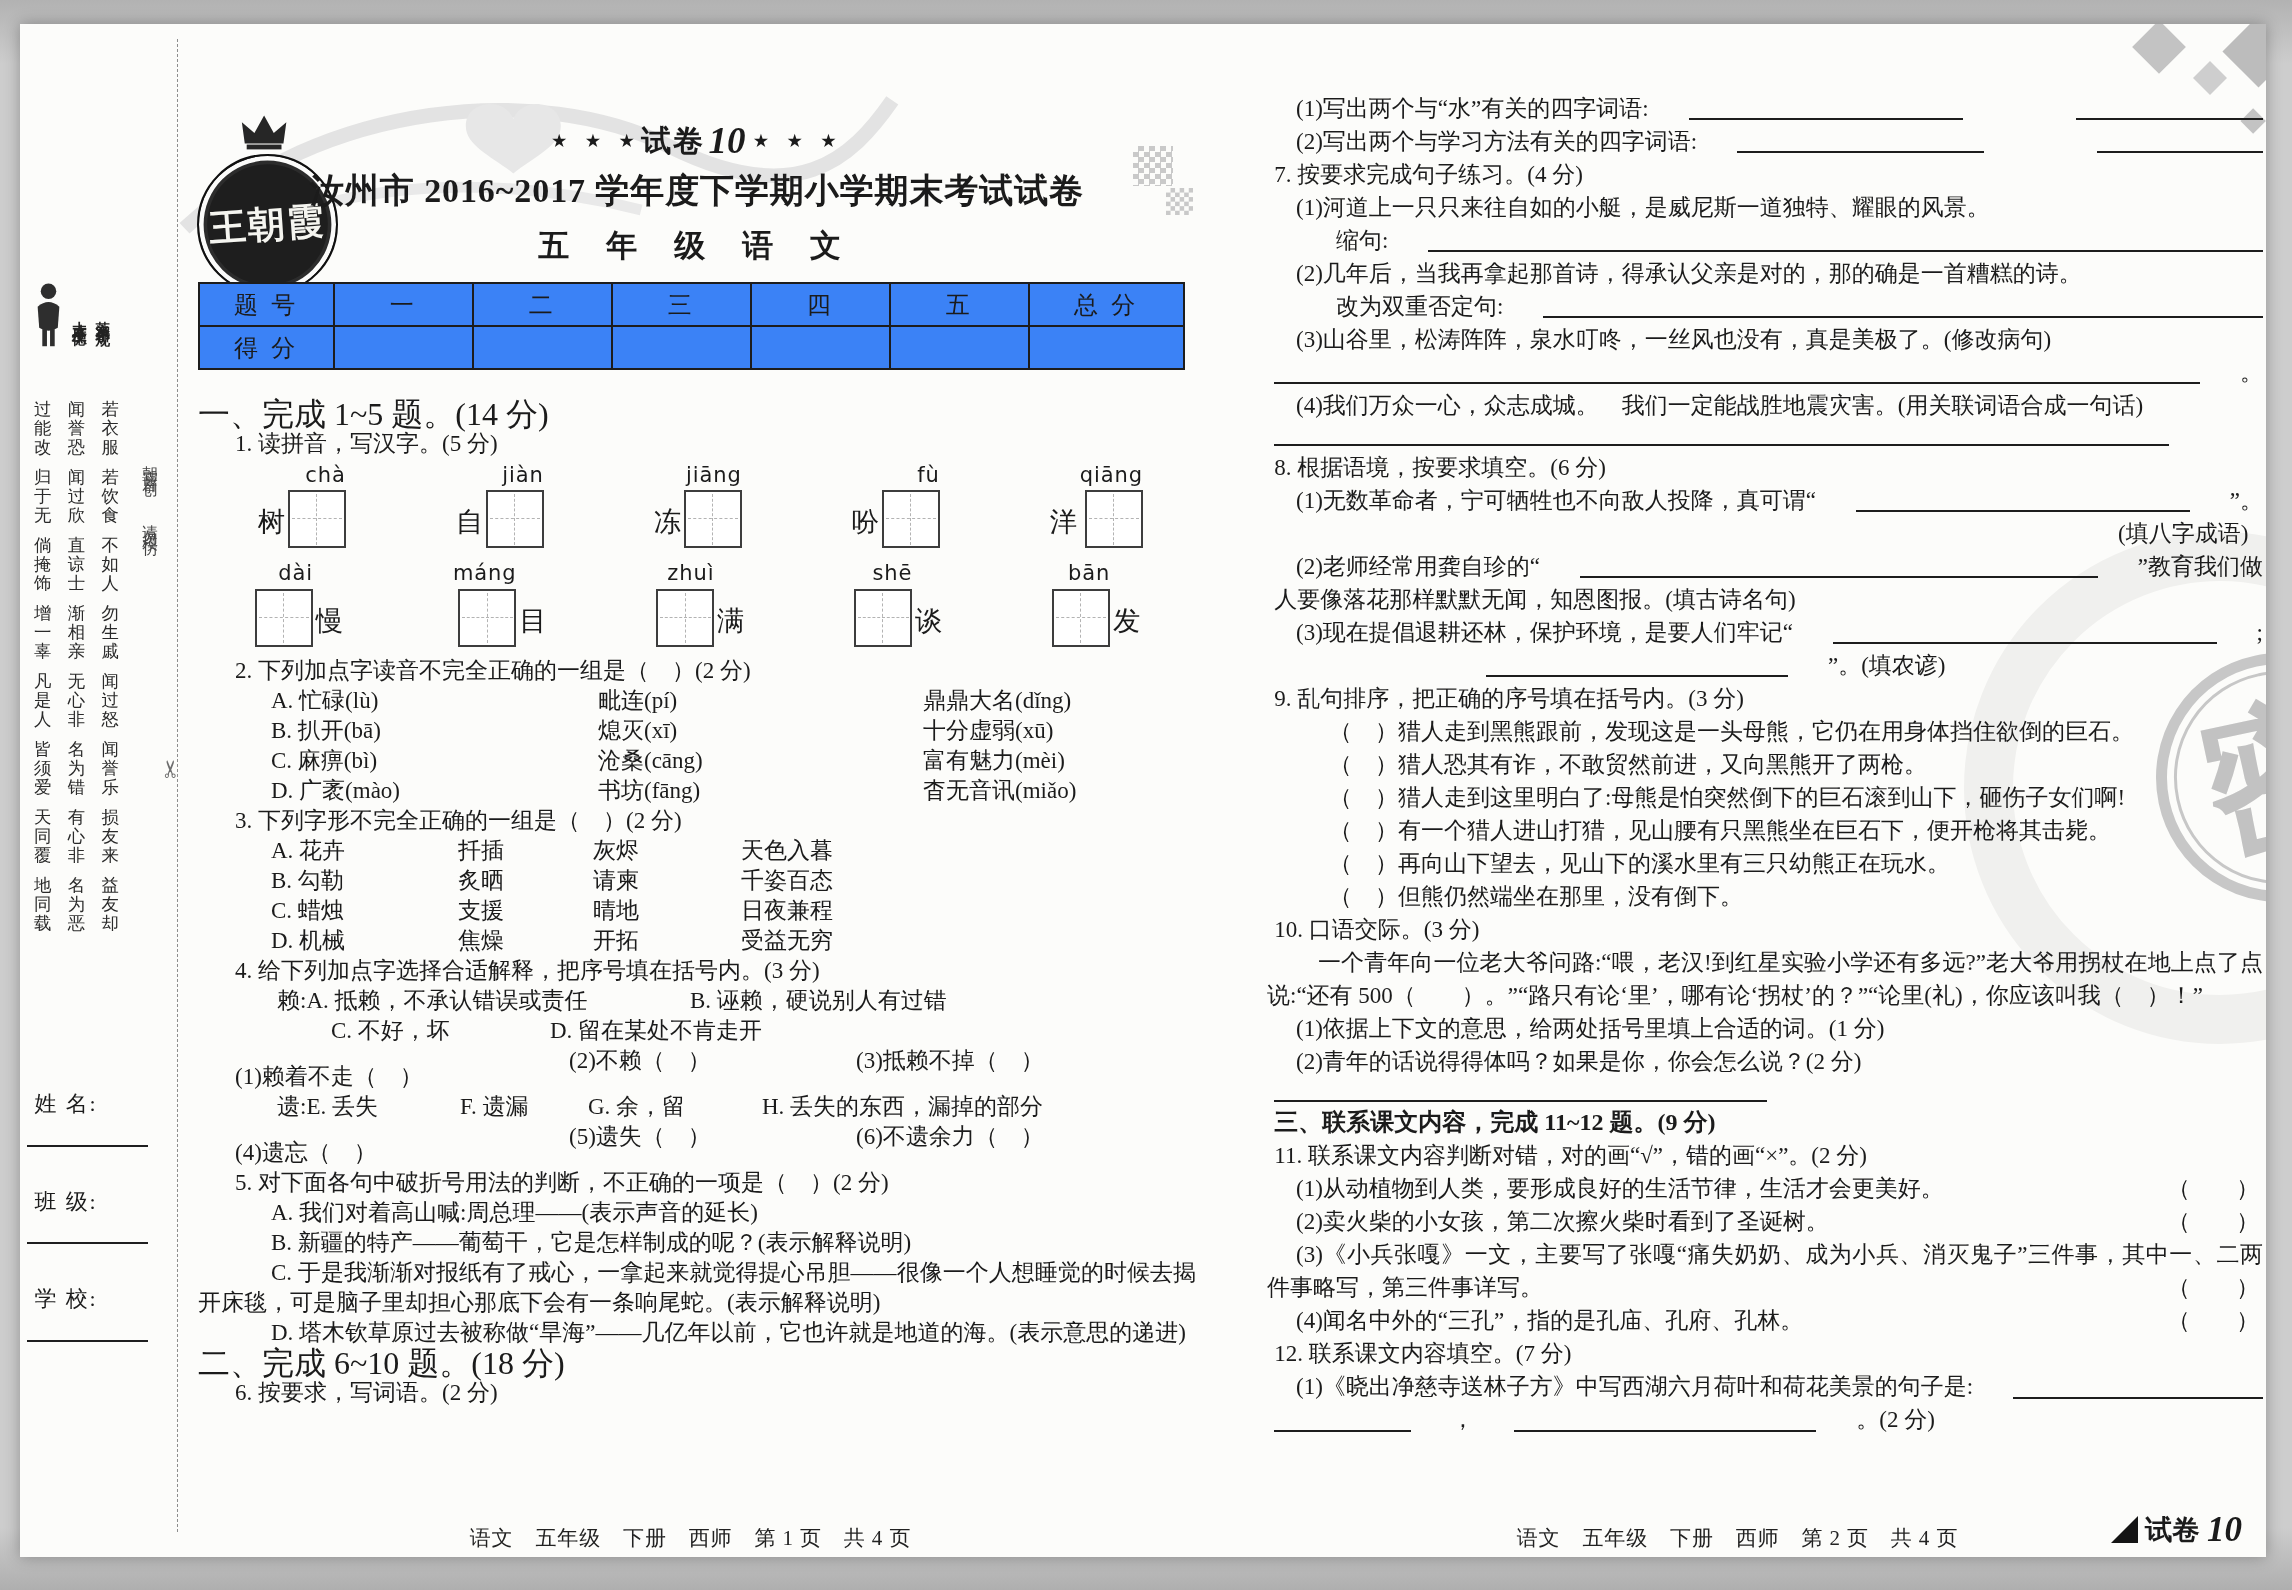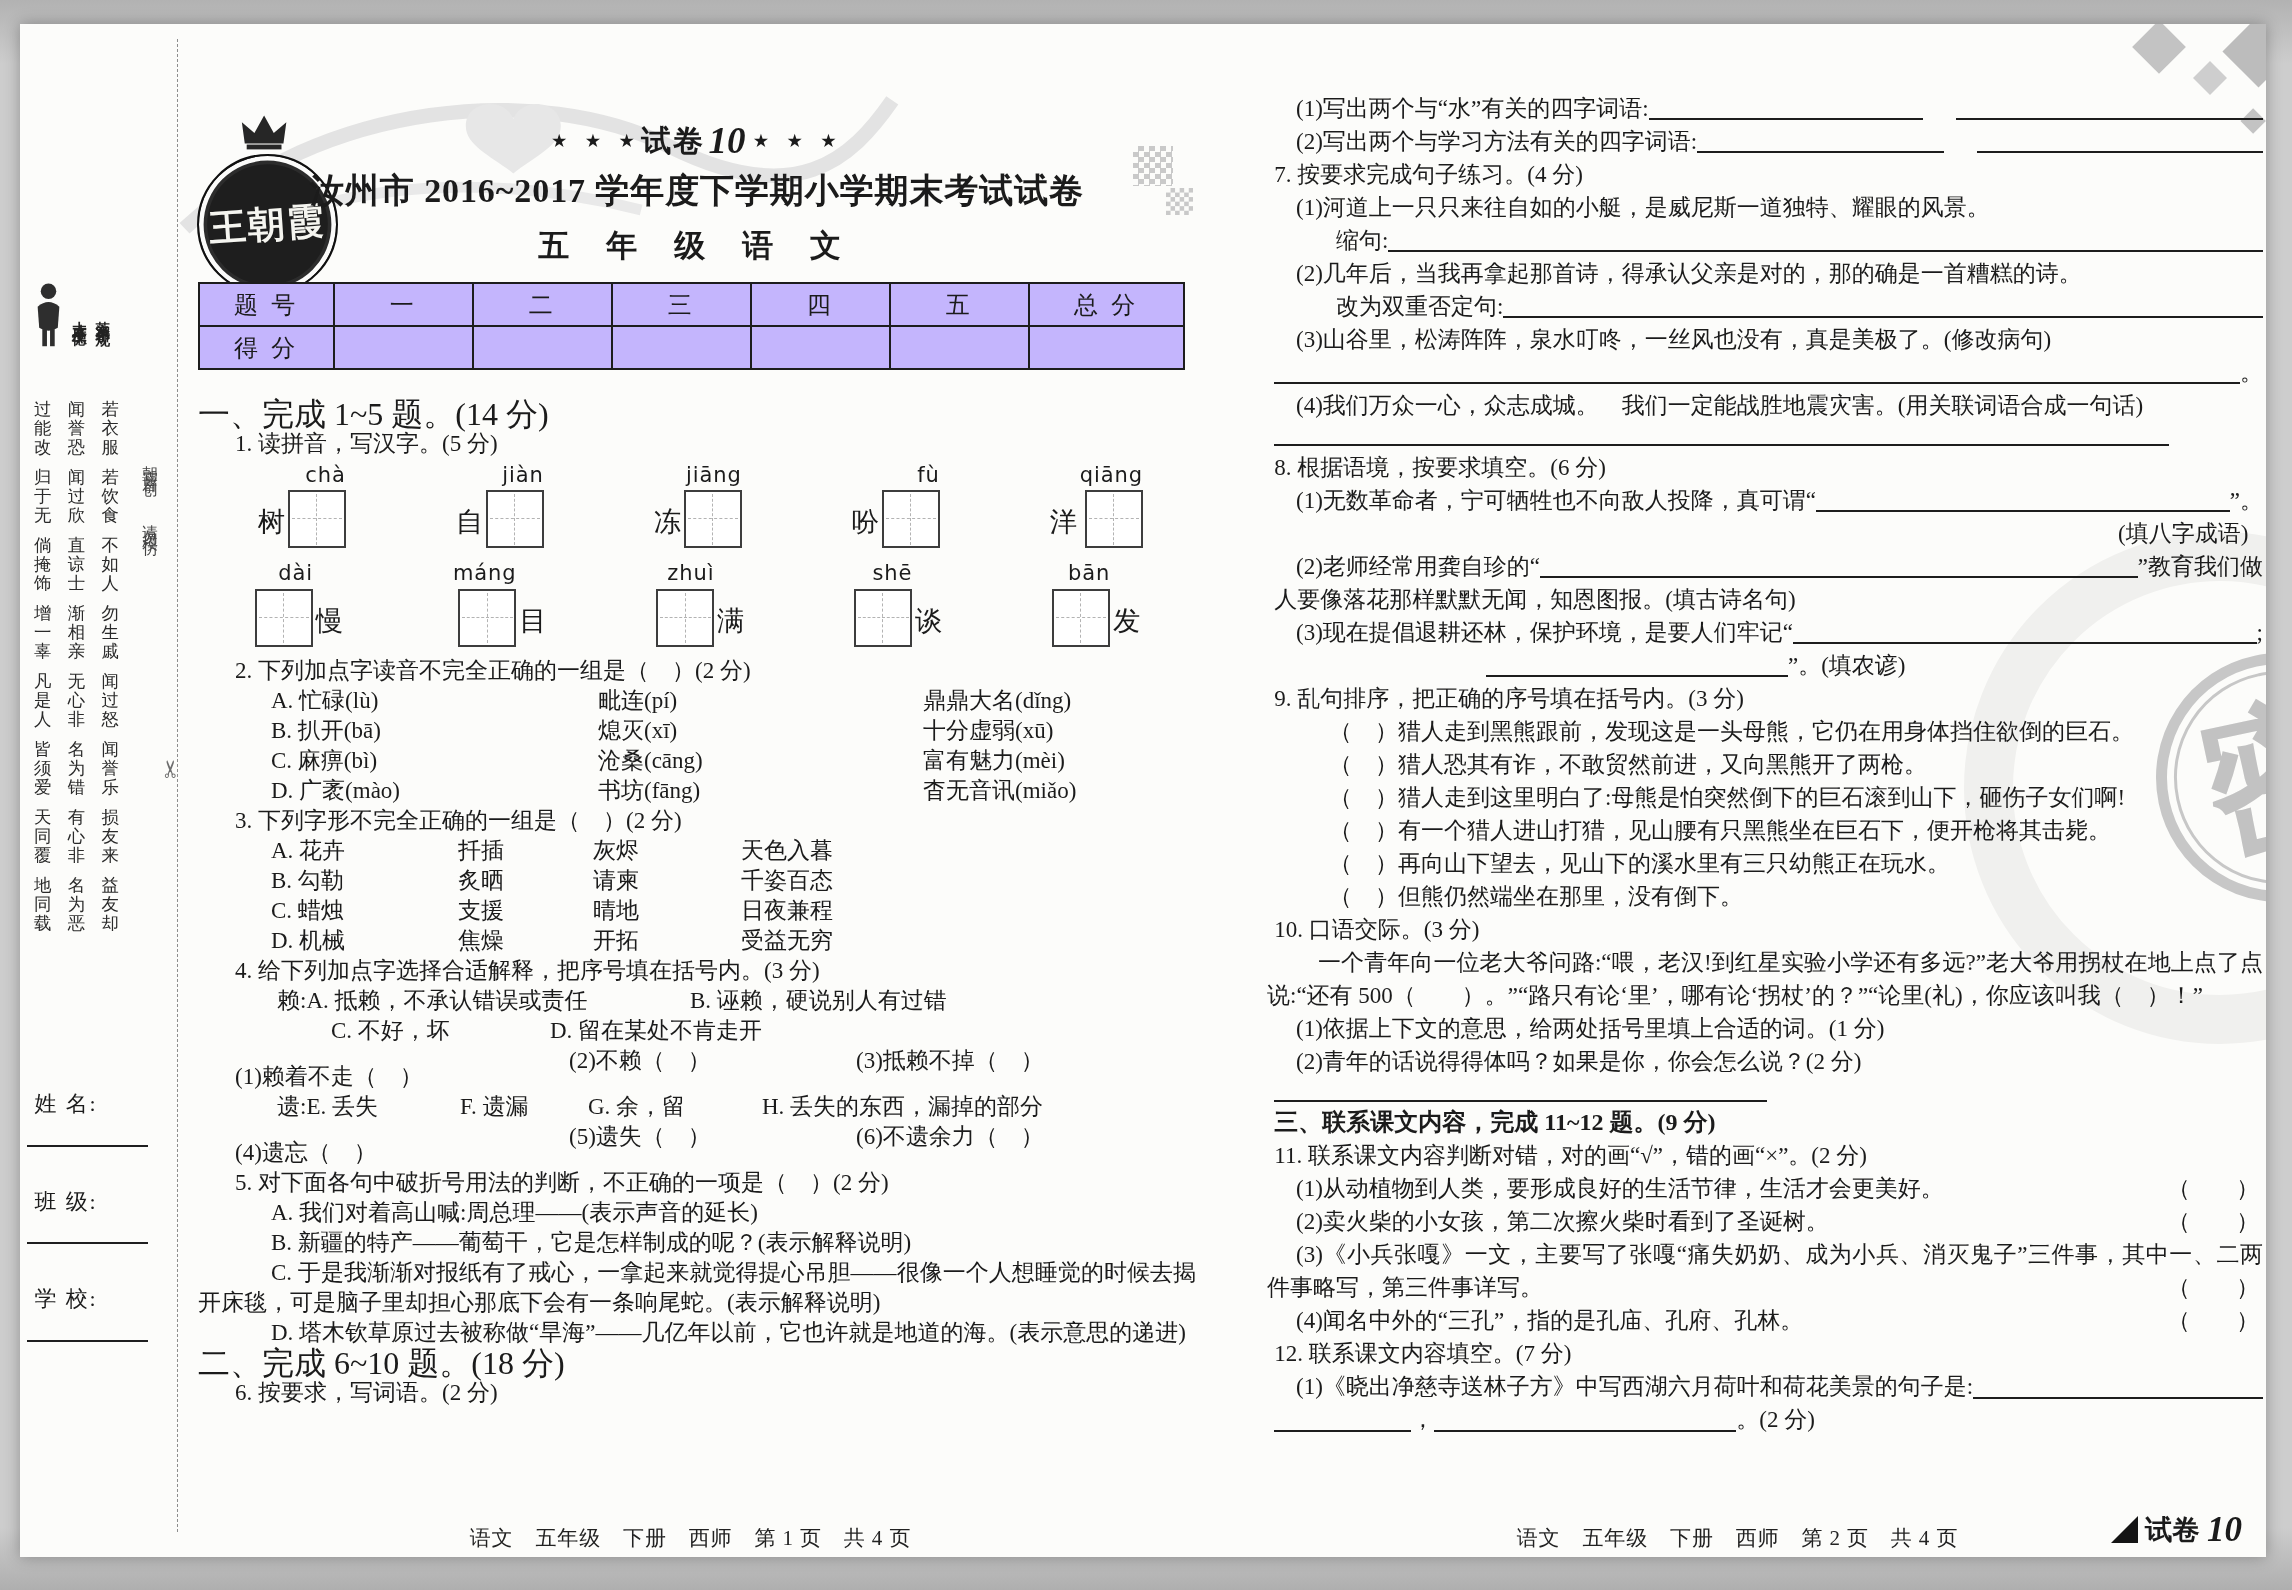--- a/index.html
+++ b/index.html
@@ -57,21 +57,21 @@
   .brand-name { color:#f5f5f0; font-size:37px; font-weight:bold; letter-spacing:1.8px; transform:rotate(-4deg); }
   .hdr-stars { position:absolute; left:178px; top:95px; width:998px; text-align:center;
                font-size:18.3px; letter-spacing:6.4px; z-index:2; }
   .pw { font-size:30px; font-weight:bold; letter-spacing:1.8px; vertical-align:-4.6px; }
   .pn { font-size:37px; font-weight:bold; font-style:italic; vertical-align:-6.4px; margin:0 7.3px 0 3.7px; letter-spacing:0; }
   .hdr-title { position:absolute; left:178px; top:144px; width:998px; text-align:center;
                font-size:34px; font-weight:bold; letter-spacing:0.9px; z-index:2; }
   .hdr-sub { position:absolute; left:178px; top:201px; width:998px; text-align:center;
              font-size:31px; font-weight:bold; letter-spacing:14.6px; z-index:2; }
 
-  .score { position:absolute; left:178px; top:258px; border-collapse:collapse; z-index:2; background:#c4b5fd; }
+  .score { position:absolute; left:178px; top:258px; border-collapse:collapse; z-index:2; background:#3b82f6; }
   .score td { border:2.3px solid #1d1d1d; height:43px; text-align:center; font-size:24px; letter-spacing:3.7px; }
 
   
   .lcol { position:absolute; left:178px; top:375px; width:998px; font-size:23px; line-height:30px; z-index:2; }
   .sec { font-weight:normal; font-size:32px; }
   .ind1 { padding-left:37px; }
   .optrow { display:flex; padding-left:73px; }
   .optrow span { white-space:nowrap; }
   .q2 .c1 { width:327px; } .q2 .c2 { width:325px; }
   .q3 .c1 { width:187px; } .q3 .c2 { width:135px; } .q3 .c3 { width:148px; }
@@ -86,21 +86,21 @@
   .pinyin { font-family:"DejaVu Sans","Liberation Sans",sans-serif; font-size:21px; line-height:24px;
             margin-bottom:3.7px; letter-spacing:0.9px; }
   .tian { width:58px; height:58px; border:2.3px solid #3d3d3d; position:relative; background:#fff; }
   .tian::before { content:""; position:absolute; left:1.8px; right:1.8px; top:50%; margin-top:-0.9px; border-top:1.8px dashed #b3b3b3; }
   .tian::after  { content:""; position:absolute; top:1.8px; bottom:1.8px; left:50%; margin-left:-0.9px; border-left:1.8px dashed #b3b3b3; }
   .zi { font-size:27.4px; padding:0 2.7px 11px 2.7px; }
 
   
   .rcol { position:absolute; left:1247px; top:68px; width:996px; font-size:23px; line-height:33px; z-index:2; }
   .r0 { padding-left:7.3px; } .r1 { padding-left:29px; } .r2 { padding-left:62px; } .r3 { padding-left:69px; }
-  .fx { display:flex; align-items:flex-end; }
+  .fx { display:flex; align-items:flex-end;gap:40px; }
   .fx > span { white-space:nowrap; }
   .fill { display:inline-block; border-bottom:2.3px solid #1d1d1d; height:24px;
           align-self:flex-end; margin-bottom:4.6px; flex:none; }
   .grow { flex:1 1 auto; }
   .sp { width:33px; flex:none; }
   .note { text-align:right; padding-right:14.6px; }
   .para { text-indent:51px; text-align:justify; }
   .jitem { position:relative; text-indent:29px; text-align:justify; }
   .jb { position:absolute; right:3.7px; bottom:0; text-indent:0; }
   .secr { font-weight:bold; font-size:24px; }

